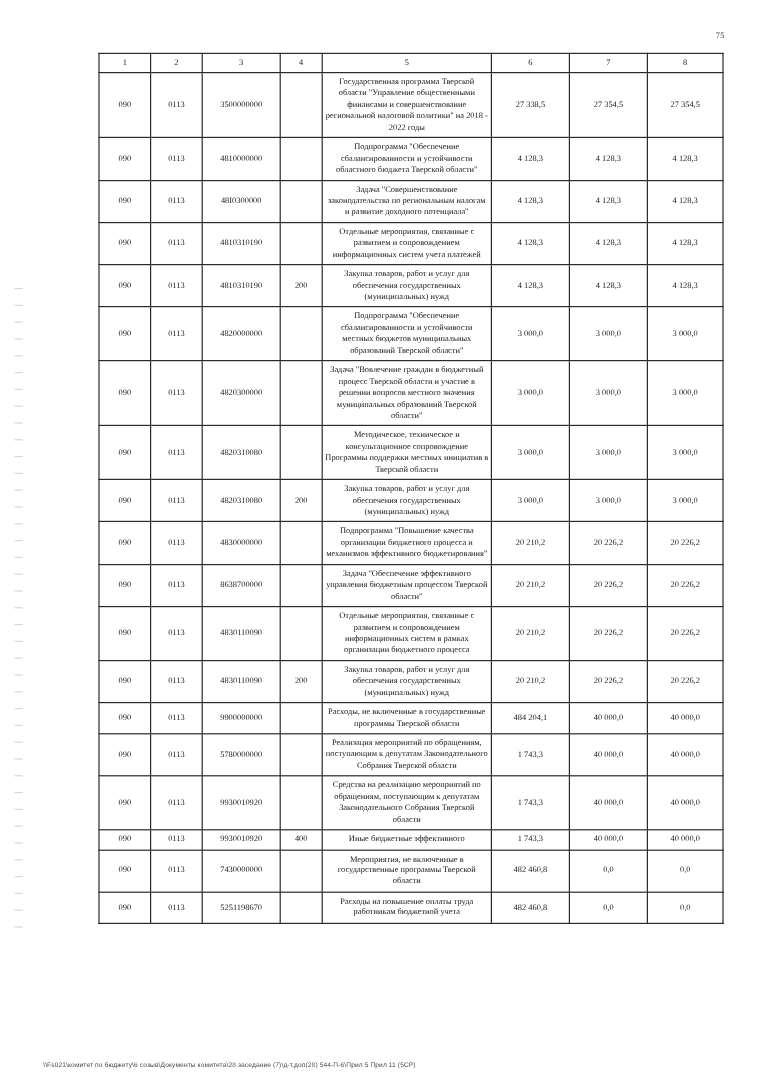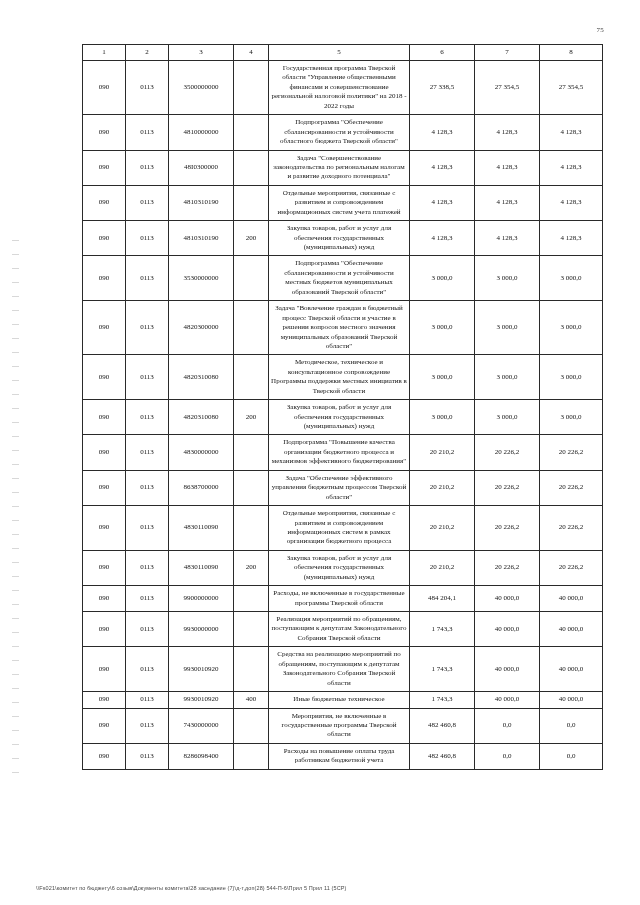--- a/index.html
+++ b/index.html
@@ -206,21 +206,21 @@
         <td class="c4">200</td>
         <td class="c5 desc">Закупка товаров, работ и услуг для обеспечения государственных (муниципальных) нужд</td>
         <td class="c6 num">4 128,3</td>
         <td class="c7 num">4 128,3</td>
         <td class="c8 num">4 128,3</td>
       </tr>
 
       <tr>
         <td class="c1">090</td>
         <td class="c2">0113</td>
-        <td class="c3">3530000000</td>
+        <td class="c3">4820000000</td>
         <td class="c4"></td>
         <td class="c5 desc">Подпрограмма "Обеспечение сбалансированности и устойчивости местных бюджетов муниципальных образований Тверской области"</td>
         <td class="c6 num">3 000,0</td>
         <td class="c7 num">3 000,0</td>
         <td class="c8 num">3 000,0</td>
       </tr>
 
       <tr>
         <td class="c1">090</td>
         <td class="c2">0113</td>
@@ -305,21 +305,21 @@
         <td class="c4"></td>
         <td class="c5 desc">Расходы, не включенные в государственные программы Тверской области</td>
         <td class="c6 num">484 204,1</td>
         <td class="c7 num">40 000,0</td>
         <td class="c8 num">40 000,0</td>
       </tr>
 
       <tr>
         <td class="c1">090</td>
         <td class="c2">0113</td>
-        <td class="c3">9930000000</td>
+        <td class="c3">5780000000</td>
         <td class="c4"></td>
         <td class="c5 desc">Реализация мероприятий по обращениям, поступающим к депутатам Законодательного Собрания Тверской области</td>
         <td class="c6 num">1 743,3</td>
         <td class="c7 num">40 000,0</td>
         <td class="c8 num">40 000,0</td>
       </tr>
 
       <tr>
         <td class="c1">090</td>
         <td class="c2">0113</td>
@@ -329,41 +329,41 @@
         <td class="c6 num">1 743,3</td>
         <td class="c7 num">40 000,0</td>
         <td class="c8 num">40 000,0</td>
       </tr>
 
       <tr>
         <td class="c1">090</td>
         <td class="c2">0113</td>
         <td class="c3">9930010920</td>
         <td class="c4">400</td>
-        <td class="c5 desc">Иные бюджетные техническое</td>
+        <td class="c5 desc">Иные бюджетные эффективного</td>
         <td class="c6 num">1 743,3</td>
         <td class="c7 num">40 000,0</td>
         <td class="c8 num">40 000,0</td>
       </tr>
 
       <tr>
         <td class="c1">090</td>
         <td class="c2">0113</td>
         <td class="c3">7430000000</td>
         <td class="c4"></td>
         <td class="c5 desc">Мероприятия, не включенные в государственные программы Тверской области</td>
         <td class="c6 num">482 460,8</td>
         <td class="c7 num">0,0</td>
         <td class="c8 num">0,0</td>
       </tr>
 
       <tr>
         <td class="c1">090</td>
         <td class="c2">0113</td>
-        <td class="c3">8286098400</td>
+        <td class="c3">5251198670</td>
         <td class="c4"></td>
         <td class="c5 desc">Расходы на повышение оплаты труда работникам бюджетной учета</td>
         <td class="c6 num">482 460,8</td>
         <td class="c7 num">0,0</td>
         <td class="c8 num">0,0</td>
       </tr>
 
     </tbody>
   </table>
 

